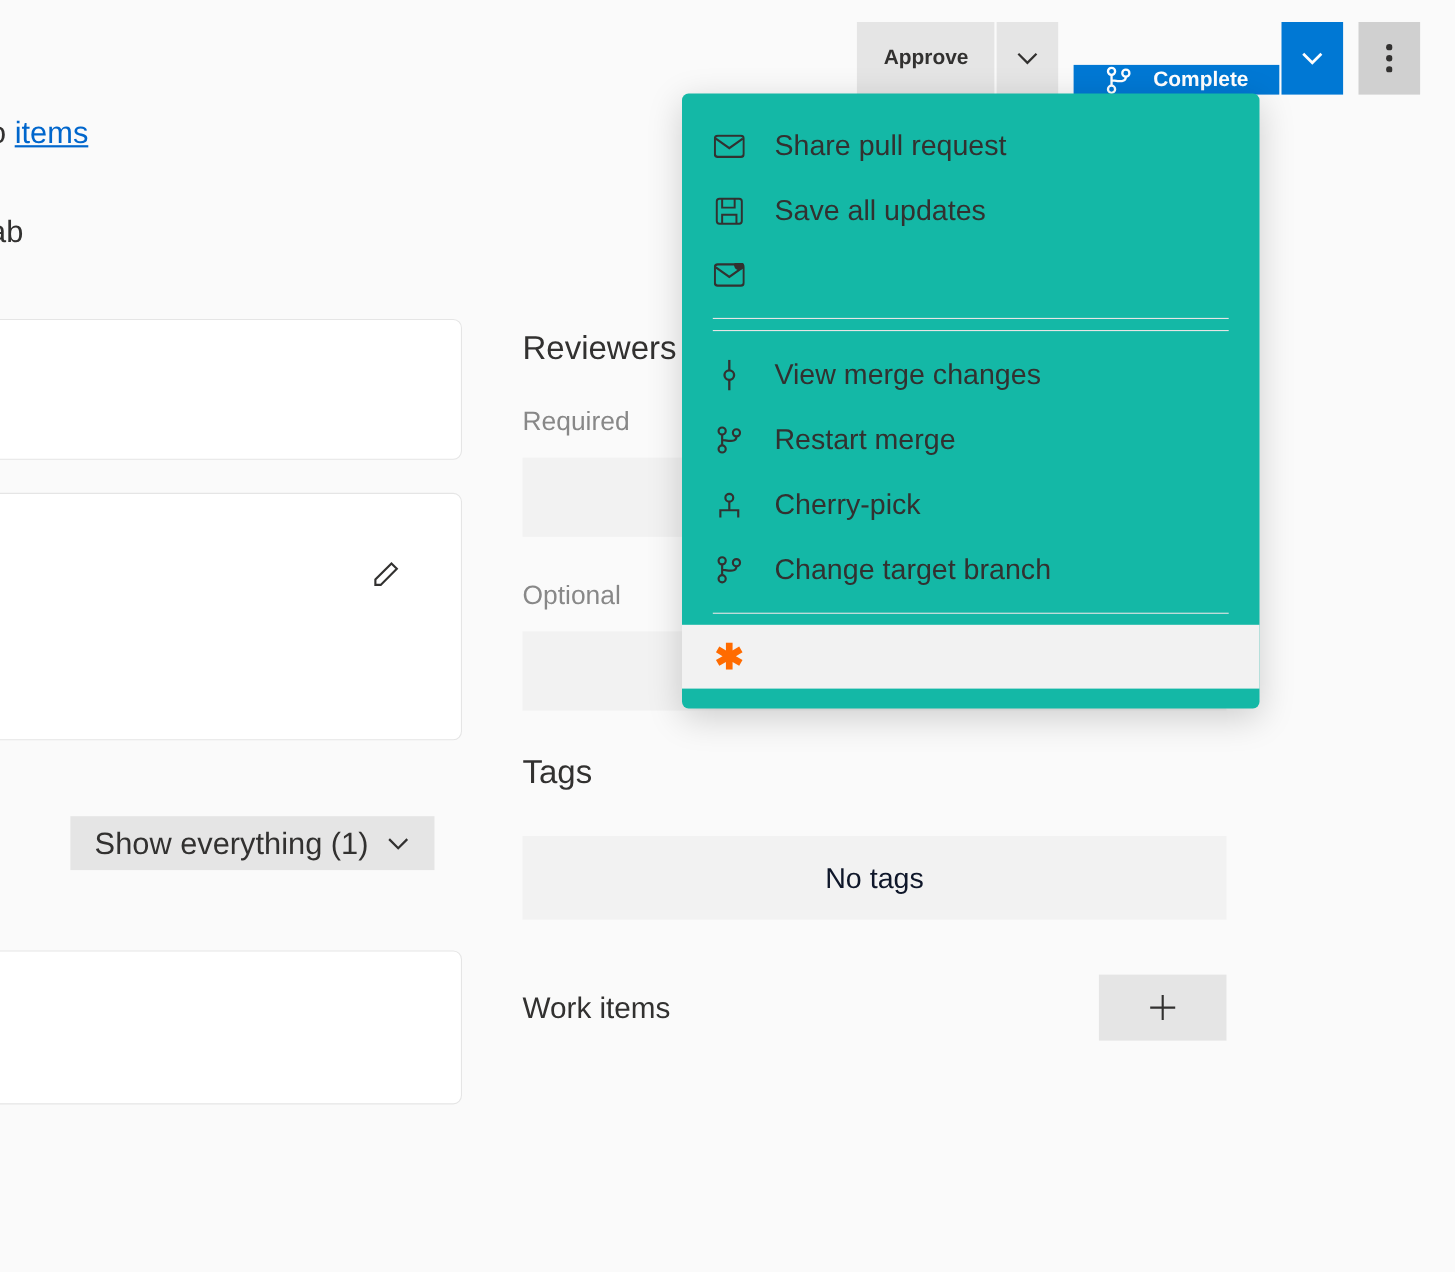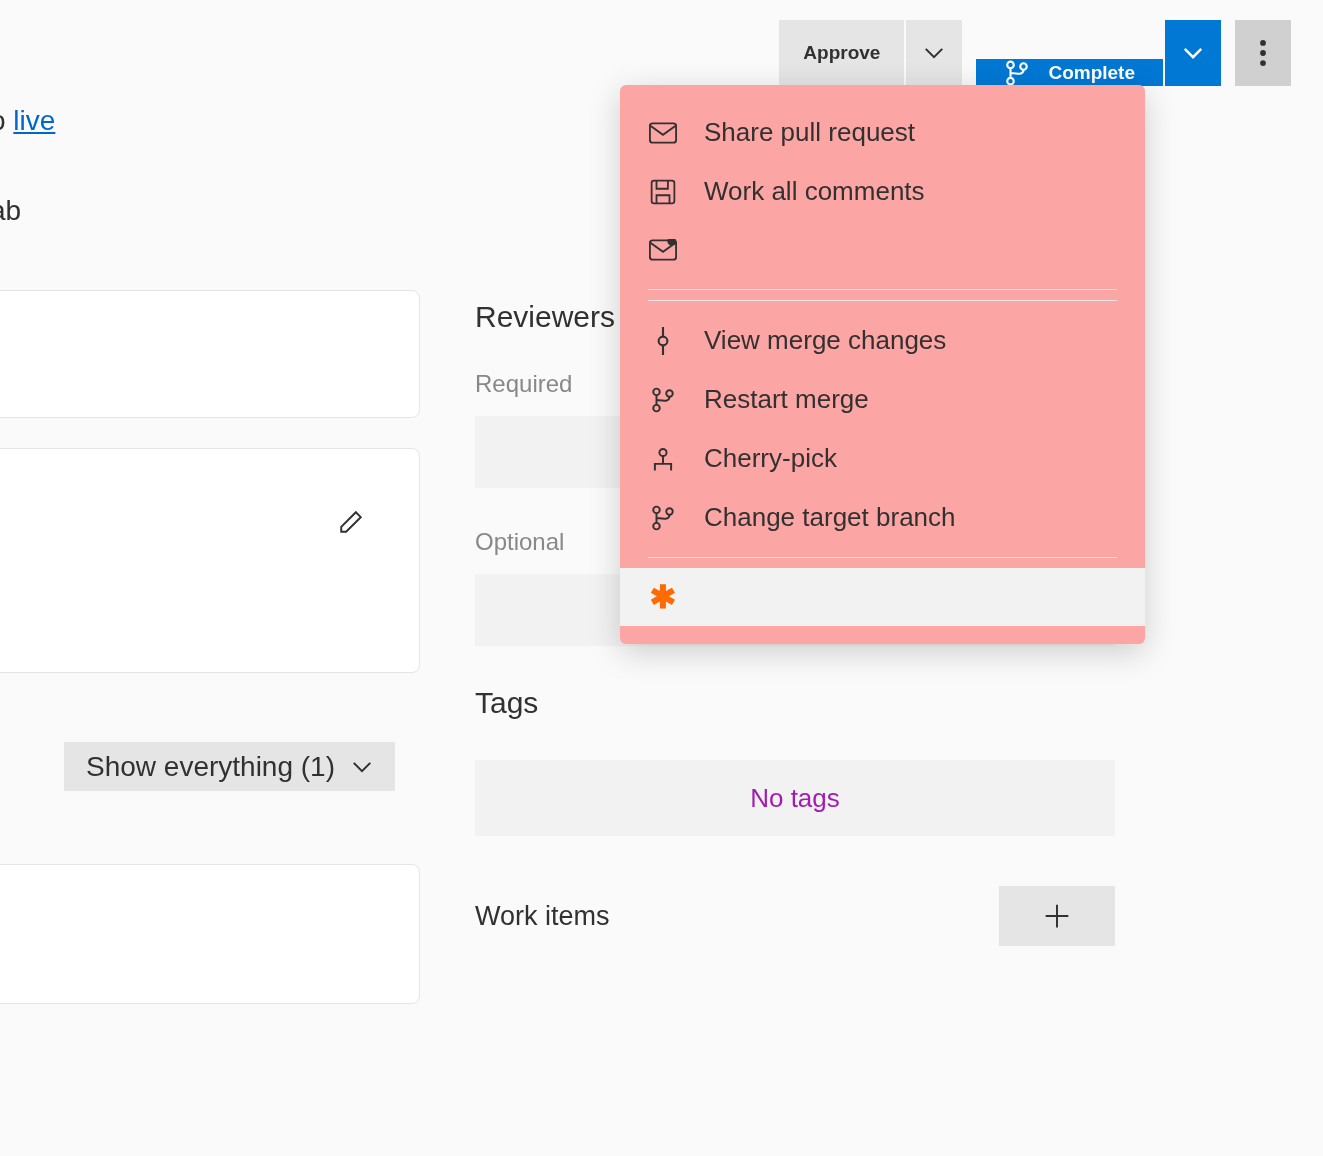--- a/index.html
+++ b/index.html
@@ -128,21 +128,21 @@
     .tags-section { margin-top: 32px; }
     .tags-heading { font-size: 30px; color: #323130; }
     .tags-box {
       margin-top: 40px;
       background: #f2f2f2;
       height: 76px;
       display: flex;
       align-items: center;
       justify-content: center;
       font-size: 26px;
-      color: #a21caf;
+      color: #0f172a;
     }
     .workitems-section {
       margin-top: 50px;
       display: flex;
       justify-content: space-between;
       align-items: center;
     }
     .workitems-heading { font-size: 27px; color: #323130; }
     .add-btn {
       width: 116px;
@@ -155,21 +155,21 @@
       font-size: 36px;
       color: #323130;
       cursor: pointer;
     }
 
     .menu-popup {
       position: absolute;
       left: 620px;
       top: 85px;
       width: 525px;
-      background: #fca5a5;
+      background: #14b8a6;
       border-radius: 6px;
       box-shadow: 0 8px 32px rgba(0,0,0,0.18);
       padding: 18px 0;
     }
     .menu-item {
       display: flex;
       align-items: center;
       gap: 26px;
       padding: 14px 28px;
       font-size: 26px;
@@ -226,21 +226,21 @@
   <button class="more-btn">
     <svg width="6" height="26" viewBox="0 0 4 18">
         <circle cx="2" cy="2" r="2" fill="currentColor"></circle>
         <circle cx="2" cy="9" r="2" fill="currentColor"></circle>
         <circle cx="2" cy="16" r="2" fill="currentColor"></circle>
       </svg>
   </button>
 </div>
 
 <div class="branch-link">
-  <span>o </span><a href="#">live</a>
+  <span>o </span><a href="#">items</a>
 </div>
 
 <div class="tab-label">ab</div>
 
 <div class="left-card card1"></div>
 <div class="left-card card2">
   <span class="edit-icon">
     <svg width="26" height="26" viewBox="0 0 16 16" fill="none" stroke="currentColor" stroke-width="1.2">
         <path d="M11 2l3 3-9 9H2v-3l9-9z"></path>
       </svg>
@@ -290,21 +290,21 @@
     </span>
     <span>Share pull request</span>
   </div>
   <div class="menu-item">
     <span class="menu-icon">
       <svg width="26" height="26" viewBox="0 0 16 16" fill="none" stroke="currentColor" stroke-width="1.1">
           <rect x="1" y="1" width="14" height="14" rx="1.5"></rect>
           <path d="M4 1v5h7V1M4 15v-5h8v5"></path>
         </svg>
     </span>
-    <span>Work all comments</span>
+    <span>Save all updates</span>
   </div>
   <div class="menu-item">
     <span class="menu-icon">
       <svg width="28" height="22" viewBox="0 0 16 12" fill="none" stroke="currentColor" stroke-width="1.1">
           <rect x="0.5" y="0.5" width="15" height="11" rx="1.5"></rect>
           <path d="M1 2l7 5 7-5"></path>
           <circle cx="13" cy="1" r="2.5" fill="currentColor" stroke="none"></circle>
         </svg>
     </span>
   </div>

